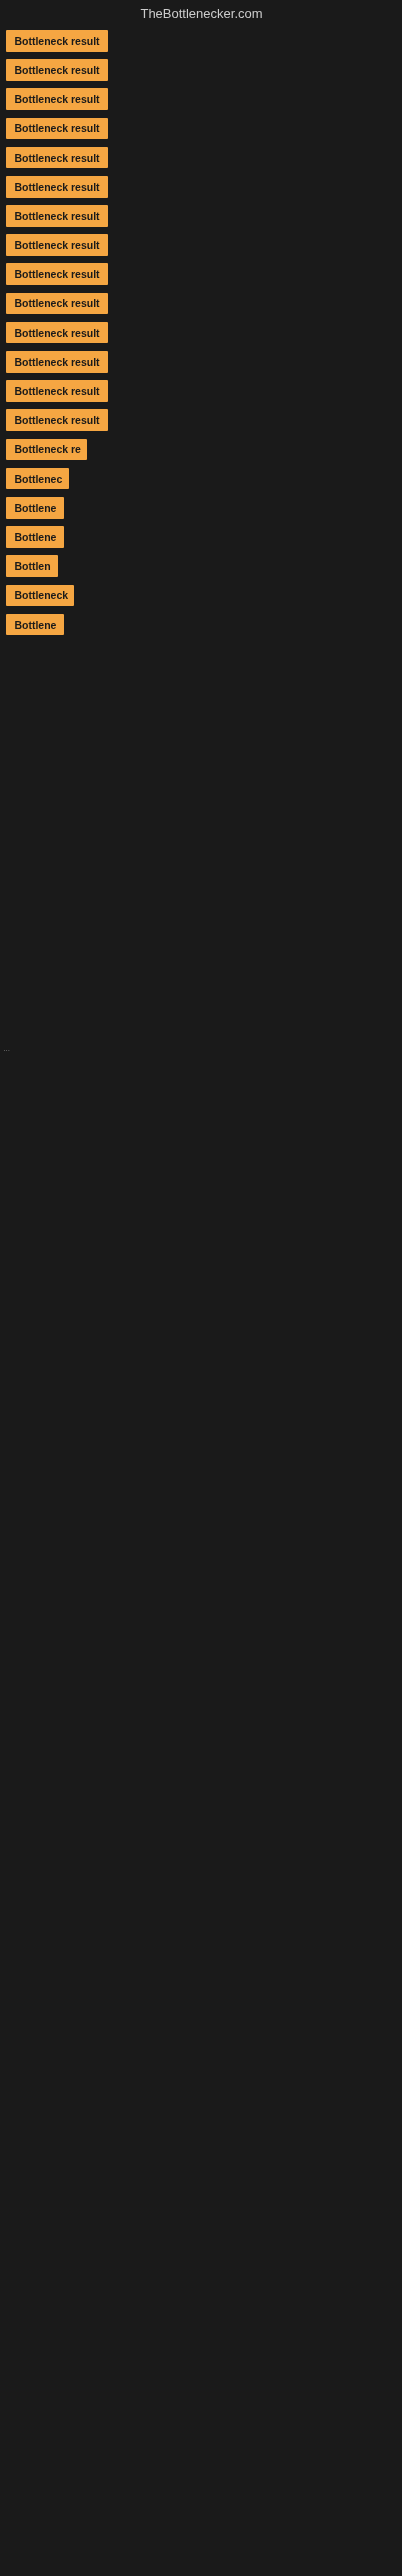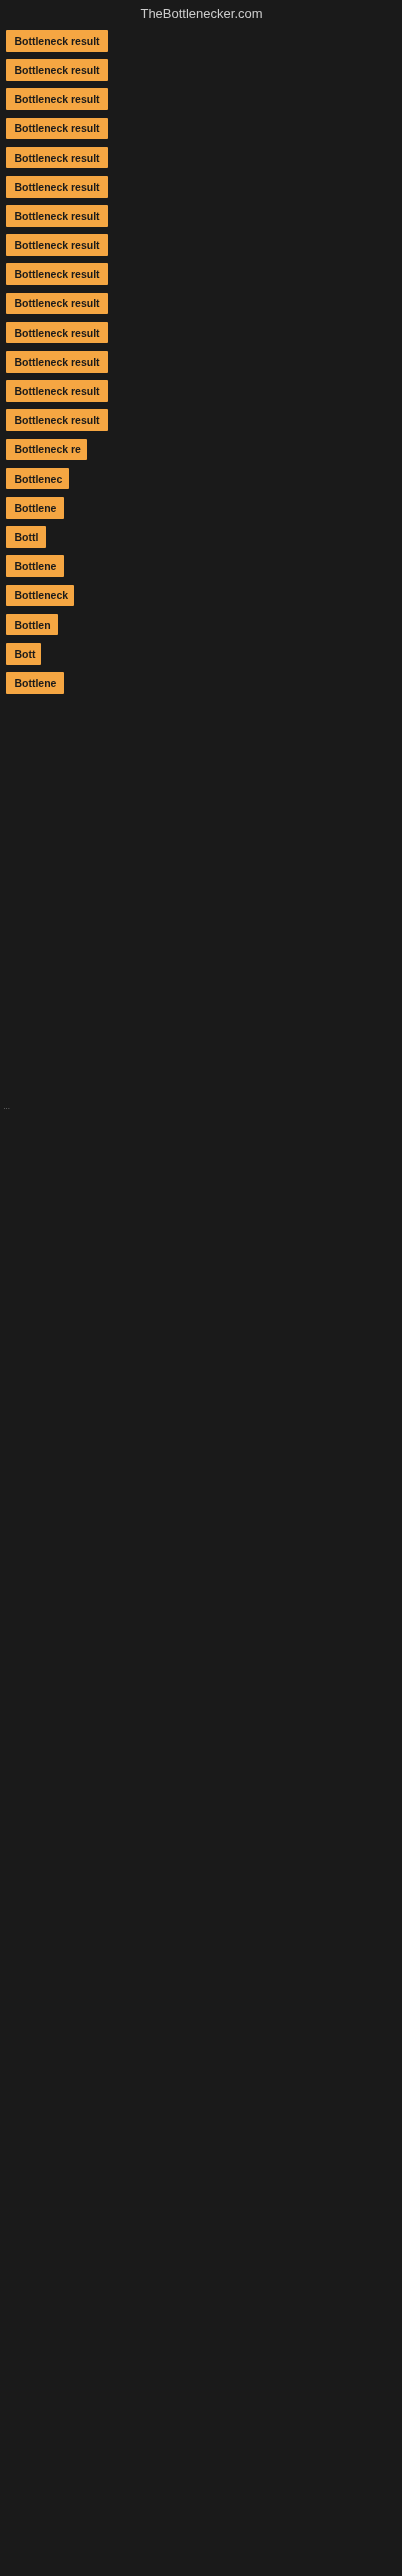--- a/index.html
+++ b/index.html
@@ -104,33 +104,27 @@
       <div class="row">
         <span class="bottleneck-item" style="max-width: 81px;">Bottleneck re</span>
       </div>
       <div class="row">
         <span class="bottleneck-item" style="max-width: 63px;">Bottlenec</span>
       </div>
       <div class="row">
         <span class="bottleneck-item" style="max-width: 58px;">Bottlene</span>
       </div>
       <div class="row">
-        <span class="bottleneck-item" style="max-width: 42px;">Bottl</span>
-      </div>
-      <div class="row">
         <span class="bottleneck-item" style="max-width: 58px;">Bottlene</span>
-      </div>
-      <div class="row">
-        <span class="bottleneck-item" style="max-width: 68px;">Bottleneck</span>
       </div>
       <div class="row">
         <span class="bottleneck-item" style="max-width: 52px;">Bottlen</span>
       </div>
       <div class="row">
-        <span class="bottleneck-item" style="max-width: 35px;">Bott</span>
+        <span class="bottleneck-item" style="max-width: 68px;">Bottleneck</span>
       </div>
       <div class="row">
         <span class="bottleneck-item" style="max-width: 58px;">Bottlene</span>
       </div>
     </div>
 
   <div style="height: 403px;"></div>
 
   <div style="position: relative; height: 16px;">
     <span class="small-dot">...</span>

